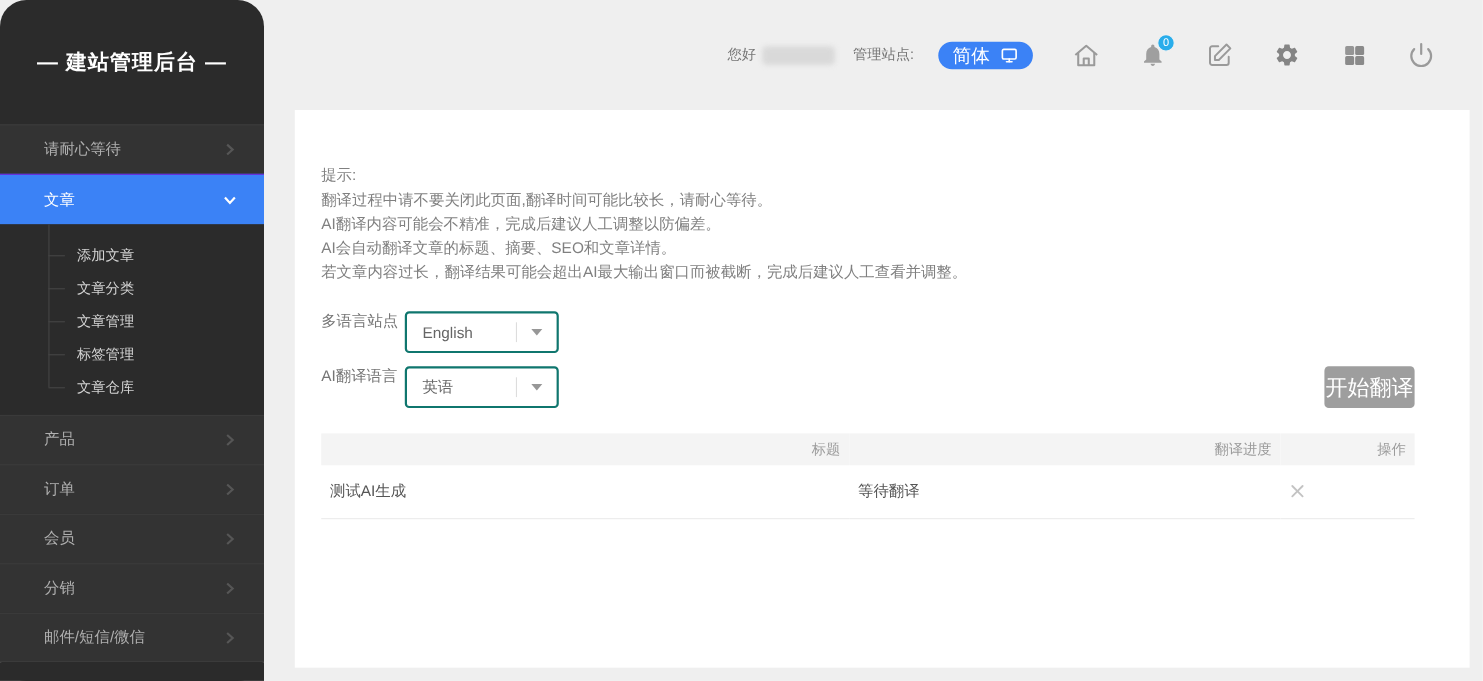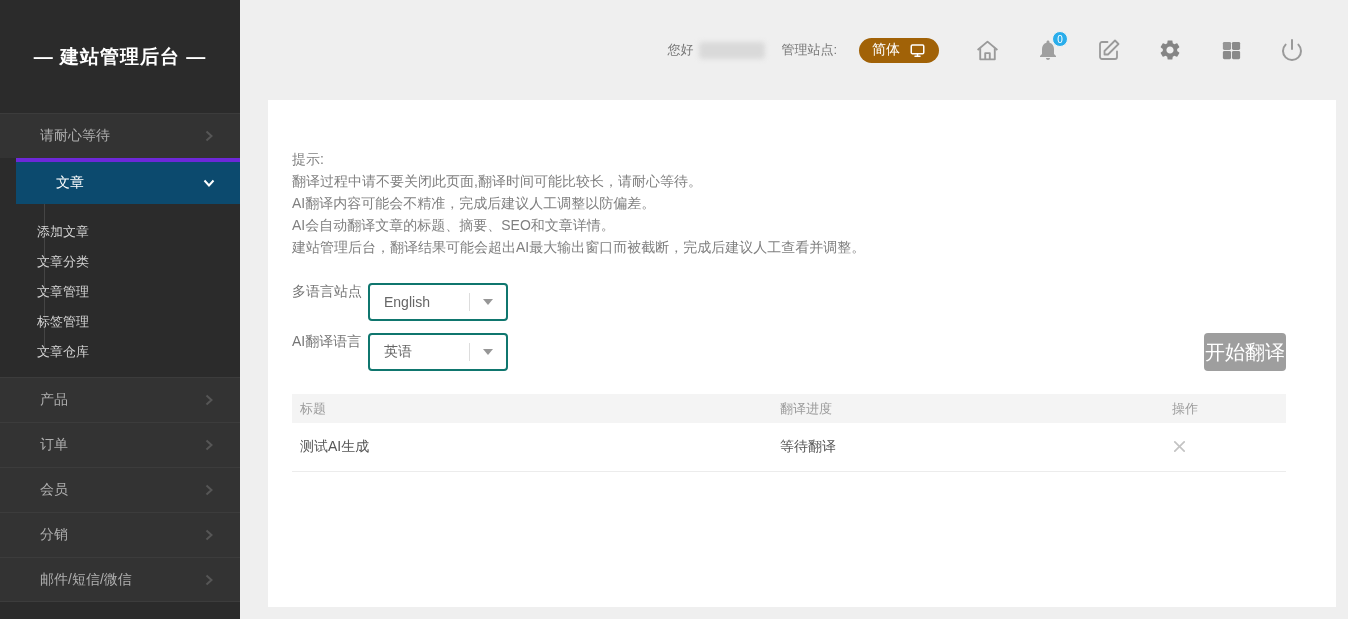--- a/index.html
+++ b/index.html
@@ -6,42 +6,42 @@
   html,body { width:1348px; height:619px; overflow:hidden; }
   body {
     font-family: "Liberation Sans", "DejaVu Sans", sans-serif;
     background:#efefef;
     display:flex;
   }
 
   
   .sidebar {
     width:240px; flex-shrink:0; height:619px;
-    background:#2b2b2b; display:flex; flex-direction:column;
+    background:#2b2b2b; display:flex; flex-direction:column;border-radius:24px;
   }
   .logo {
     height:113px; display:flex; align-items:center; justify-content:center;
     color:#ffffff; font-size:19px; font-weight:bold; letter-spacing:1px;
   }
   .nav-item {
     height:45px; flex-shrink:0; display:flex; align-items:center;
     padding:0 24px 0 40px; font-size:14px; color:#afafaf;
     background:#333333; border-top:1px solid #3c3c3c; cursor:pointer;
   }
   .nav-item .chev { margin-left:auto; display:flex; }
   .nav-item.active {
-    background:#0c4a6e; color:#ffffff; border-top:4px solid #6d28d9; height:46px;margin-left:16px;
+    background:#3b82f6; color:#ffffff; border-top:1px solid #6d28d9; height:46px;
   }
   .submenu { position:relative; padding:13px 0 10px 0; background:#2b2b2b; }
   .submenu::before {
     content:''; position:absolute; left:44px; top:0; height:148px; width:1px;
     background:#454545;
   }
   .sub-item {
-    height:30px; line-height:30px; padding-left:37px; font-size:13px;
+    height:30px; line-height:30px; padding-left:70px; font-size:13px;
     color:#d4d4d4; position:relative; cursor:pointer;
   }
   .sub-item::before {
     content:''; position:absolute; left:44px; top:15px; width:15px; height:1px;
     background:#454545;
   }
   .nav-item.last { border-bottom:1px solid #3c3c3c;align-items:center; }
   .sidebar-filler { flex:1; background:#2b2b2b; }
 
   
@@ -53,22 +53,22 @@
     font-size:13px; color:#767676;
   }
   .greeting { margin-right:6px; }
   .name-blur {
     width:66px; height:17px; background:#d9d9d9; border-radius:4px;
     filter:blur(2.5px); margin-right:16px;
   }
   .manage-label { margin-right:22px; }
   .lang-pill {
     display:inline-flex; align-items:center; gap:9px;
-    background:#a16207; color:#ffffff; height:25px; padding:0 13px;
-    border-radius:13px; font-size:14px; cursor:pointer;
+    background:#3b82f6; color:#ffffff; height:25px; padding:0 13px;
+    border-radius:13px; font-size:17px; cursor:pointer;
   }
   .icon-btn {
     margin-left:35px; display:flex; align-items:center; justify-content:center;
     position:relative; cursor:pointer; width:26px; height:26px;
   }
   .badge {
     position:absolute; top:-6px; right:-7px; min-width:16px; height:16px;
     background:#29adeb; border:1px solid #f2f2f2; border-radius:8px;
     color:#fff; font-size:10px; display:flex; align-items:center;
     justify-content:center; padding:0 3px;
@@ -99,21 +99,21 @@
   }
   .start-btn {
     position:absolute; right:0; top:0; height:38px; width:82px;
     background:#9e9e9e; color:#ffffff; border:none; border-radius:4px;
     font-size:20px; font-family:inherit; cursor:pointer;
   }
 
   table { width:100%; border-collapse:collapse; table-layout:fixed; margin-top:23px; }
   th {
     background:#f4f4f4; height:29px; font-weight:normal; font-size:13px;
-    color:#9b9b9b; text-align:left; padding:0 8px;
+    color:#9b9b9b; text-align:right; padding:0 8px;
   }
   td {
     height:48px; font-size:14px; color:#555555; padding:0 8px;
     border-bottom:1px solid #ececec;
   }
   .close-btn { display:inline-flex; cursor:pointer; margin-top:3px; }
 </style>
 </head>
 <body>
 
@@ -264,21 +264,21 @@
     </span>
   </div>
 
   <div class="card">
 
     <div class="tips">
       <div>提示:</div>
       <div>翻译过程中请不要关闭此页面,翻译时间可能比较长，请耐心等待。</div>
       <div>AI翻译内容可能会不精准，完成后建议人工调整以防偏差。</div>
       <div>AI会自动翻译文章的标题、摘要、SEO和文章详情。</div>
-      <div>建站管理后台，翻译结果可能会超出AI最大输出窗口而被截断，完成后建议人工查看并调整。</div>
+      <div>若文章内容过长，翻译结果可能会超出AI最大输出窗口而被截断，完成后建议人工查看并调整。</div>
     </div>
 
     <div class="form-area">
       <div class="form-row">
         <span class="form-label">多语言站点</span>
         <div class="select">
           <span>English</span>
           <span class="caret"></span>
         </div>
       </div>

